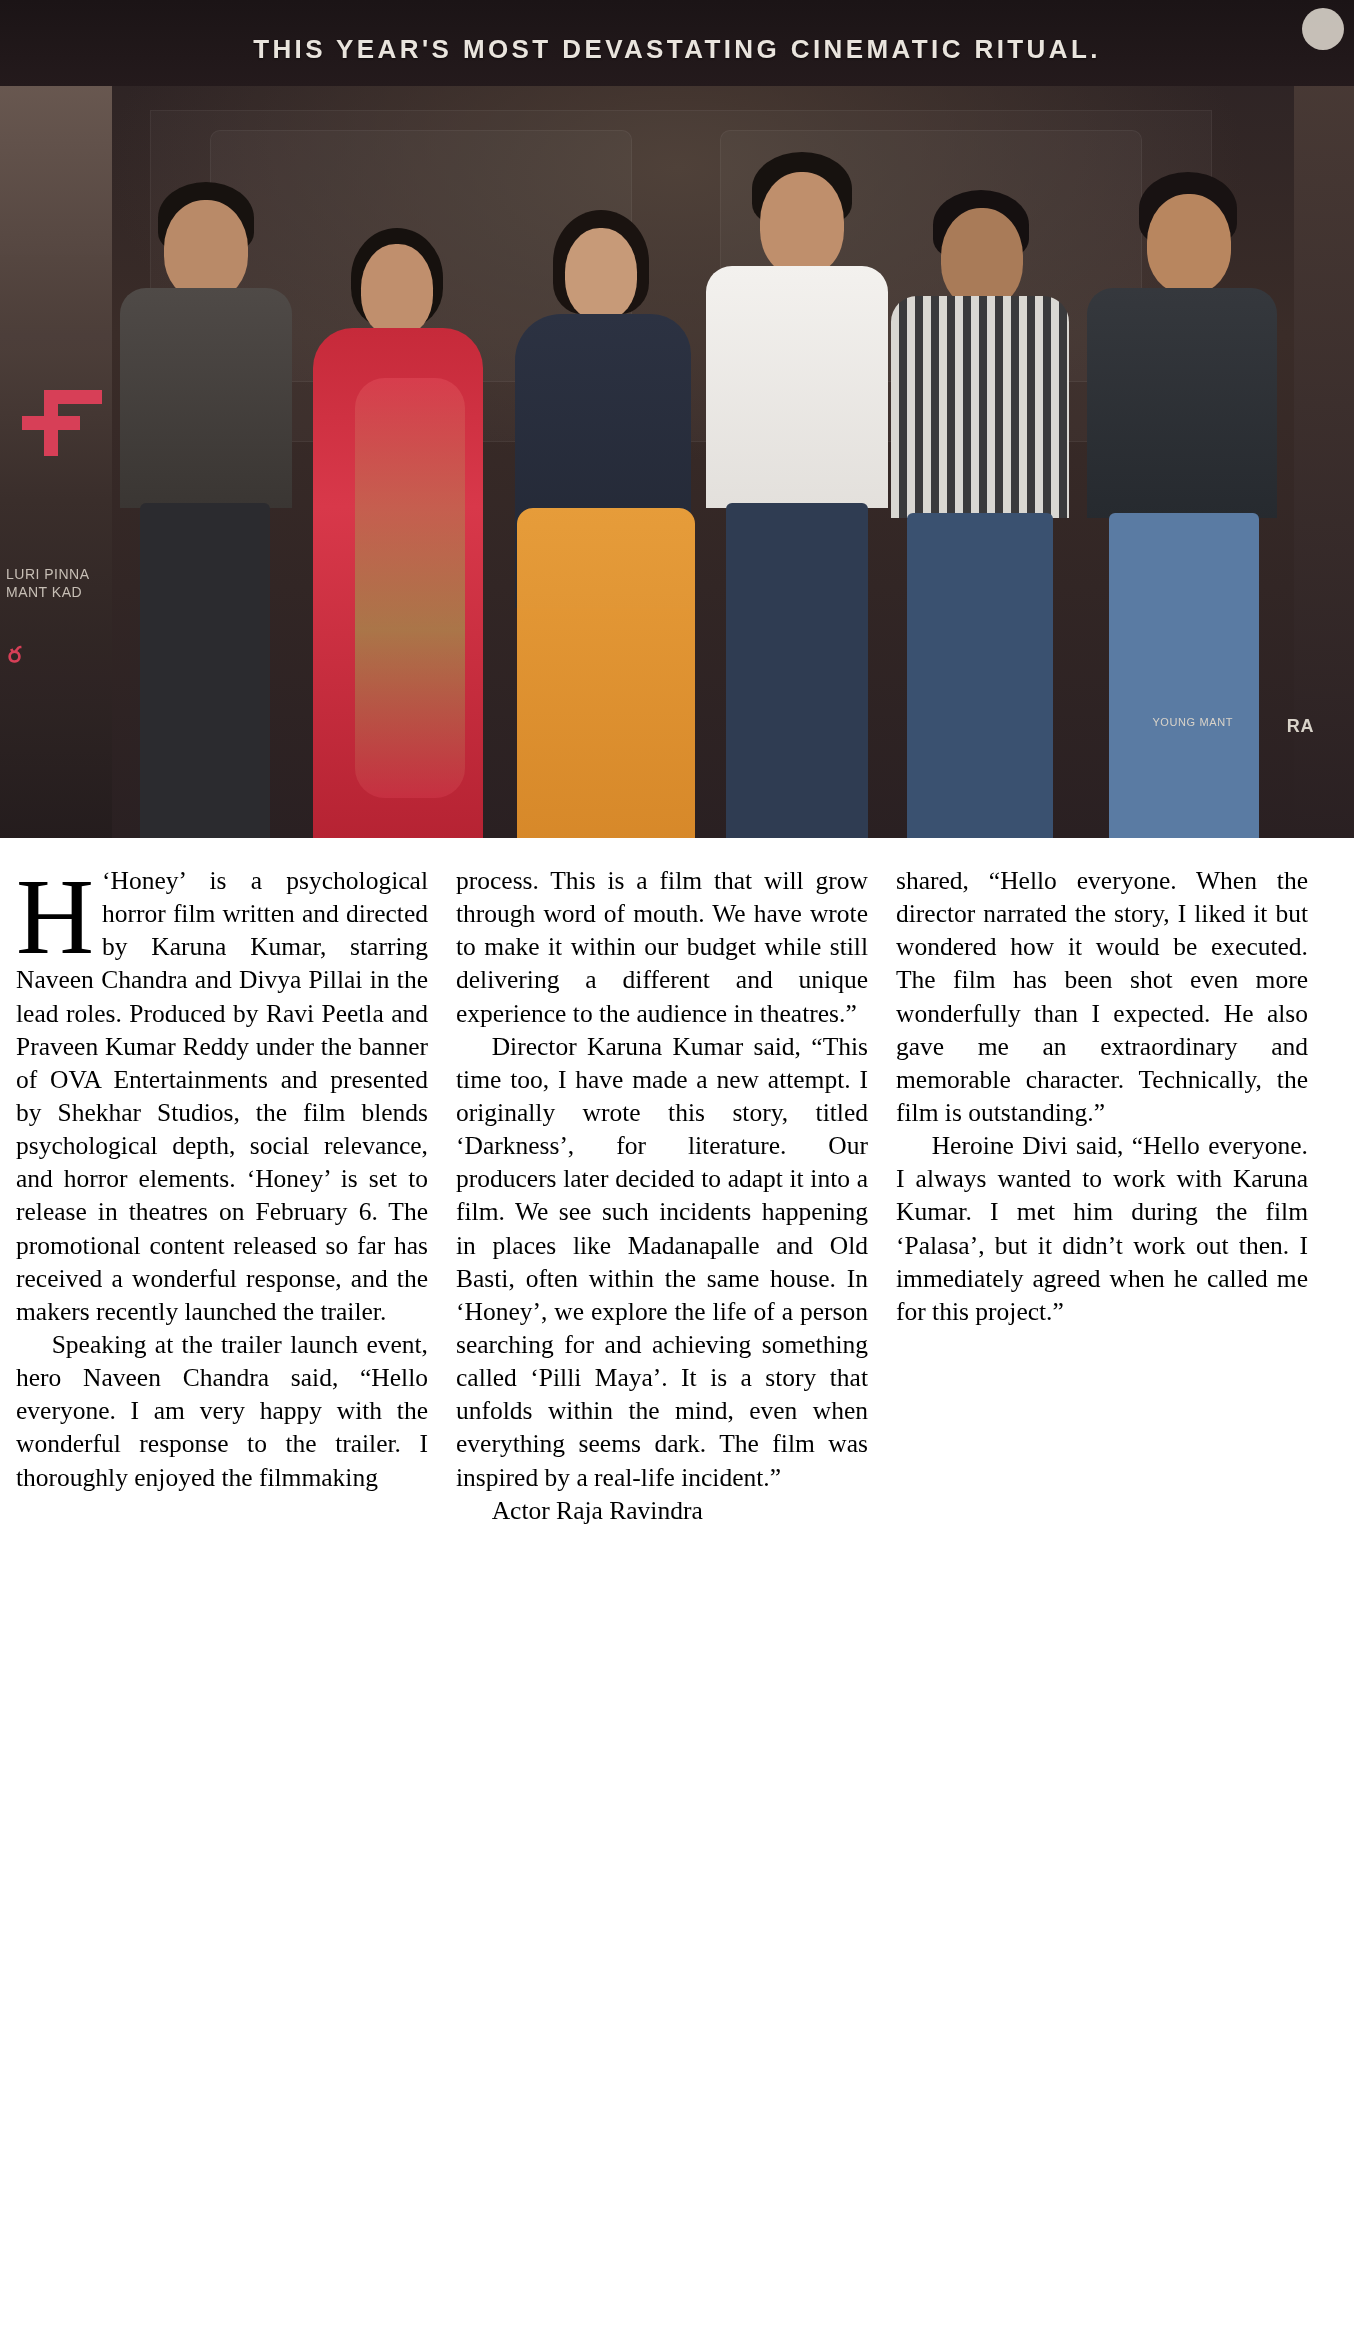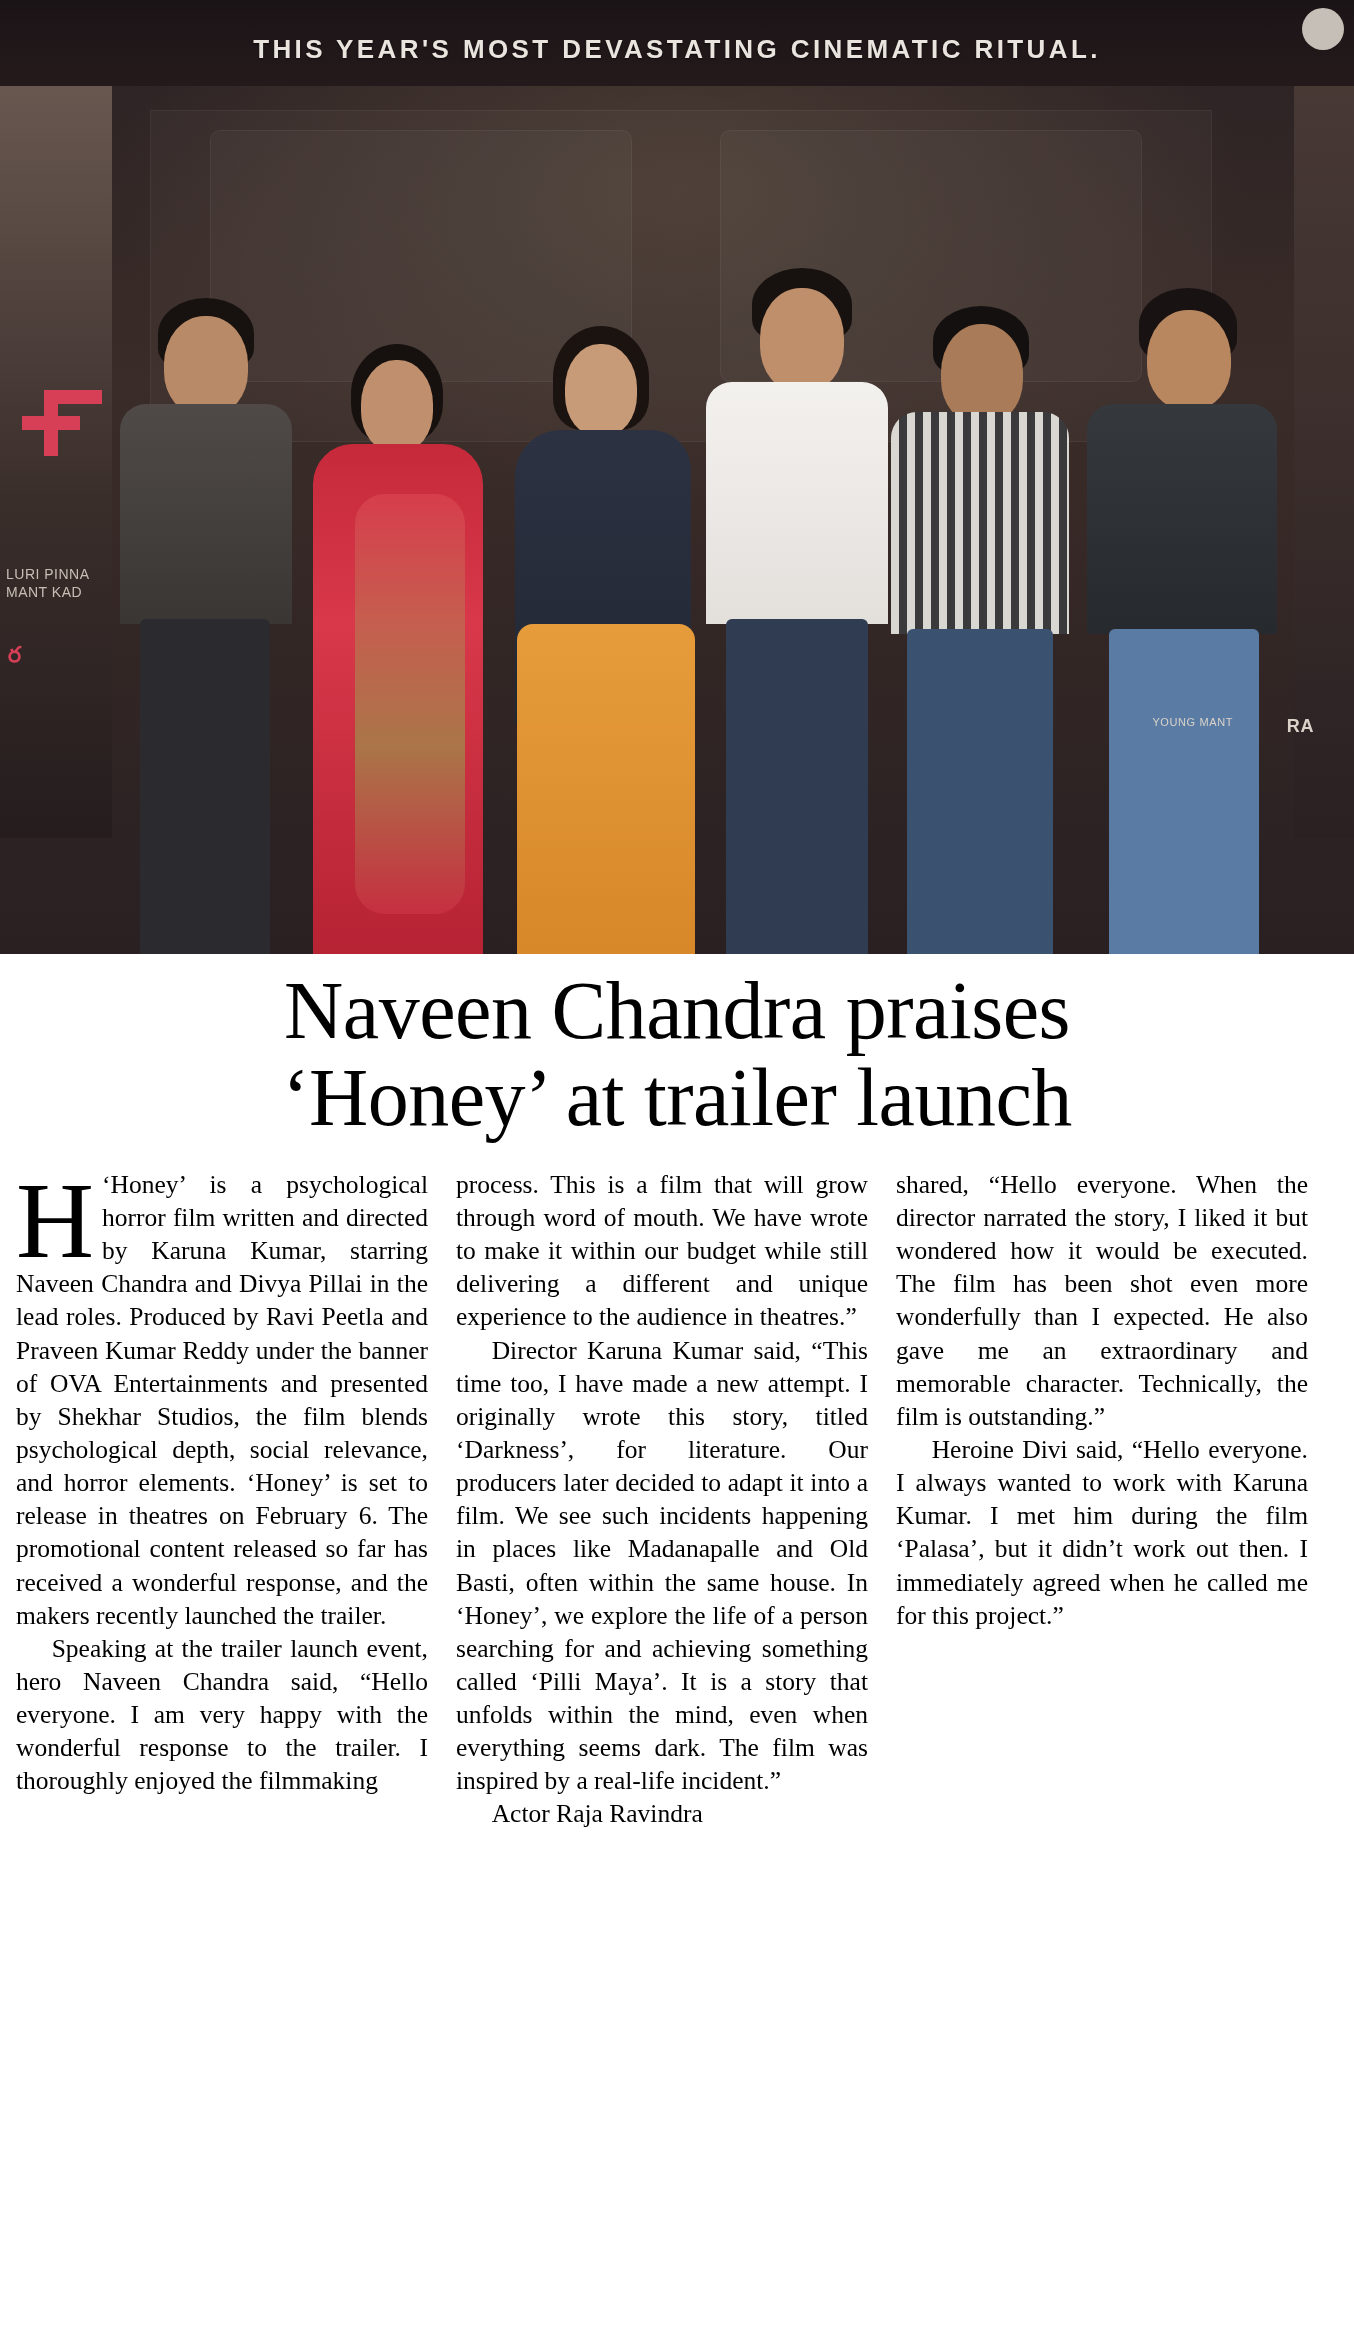--- a/index.html
+++ b/index.html
@@ -18,21 +18,21 @@
     position: relative;
     width: 1354px;
     height: 2330px;
     background: #ffffff;
   }
 
   
   .photo {
     position: relative;
     width: 1354px;
-    height: 954px;
+    height: 838px;
     overflow: hidden;
     background: #221b1c;
   }
   .photo-bg {
     position: absolute;
     inset: 0;
     background:
       radial-gradient(ellipse 60% 50% at 50% 20%, #4a3b33 0%, rgba(74,59,51,0) 70%),
       linear-gradient(180deg, #2b2224 0%, #3a2c28 40%, #2a2022 100%);
   }
@@ -260,24 +260,20 @@
       <div class="head" style="left:62px;top:56px;width:84px;height:100px;background:#b8865f;"></div>
       <div class="body" style="left:2px;top:150px;bottom:320px;width:190px;background:linear-gradient(180deg,#35383d 0%,#262a2f 100%);"></div>
       <div class="legs" style="left:24px;width:150px;height:325px;background:#5a7ba3;"></div>
     </div>
 
     <div class="mini-logo m1">YOUNG
 MANT</div>
     <div class="mini-logo m2">RA</div>
   </div>
 
-  <h1 class="headline">
-    <span class="l1">Naveen Chandra praises</span>
-    <span class="l2">‘Honey’ at trailer launch</span>
-  </h1>
 
   <div class="article">
 
     <div class="col">
       <p class="opening"><span class="drop">H</span><span>‘Honey’ is a psychological horror film written and directed by Karuna Kumar, starring Naveen Chandra and Divya Pillai in the lead roles. Produced by Ravi Peetla and Praveen Kumar Reddy under the banner of OVA Entertainments and presented by Shekhar Studios, the film blends psychological depth, social relevance, and horror elements. ‘Honey’ is set to release in theatres on February 6. The promotional content released so far has received a wonderful response, and the makers recently launched the trailer.</span></p>
       <p>Speaking at the trailer launch event, hero Naveen Chandra said, “Hello everyone. I am very happy with the wonderful response to the trailer. I thoroughly enjoyed the filmmaking</p>
     </div>
 
     <div class="col">
       <p style="text-indent:0;">process. This is a film that will grow through word of mouth. We have wrote to make it within our budget while still delivering a different and unique experience to the audience in theatres.”</p>

